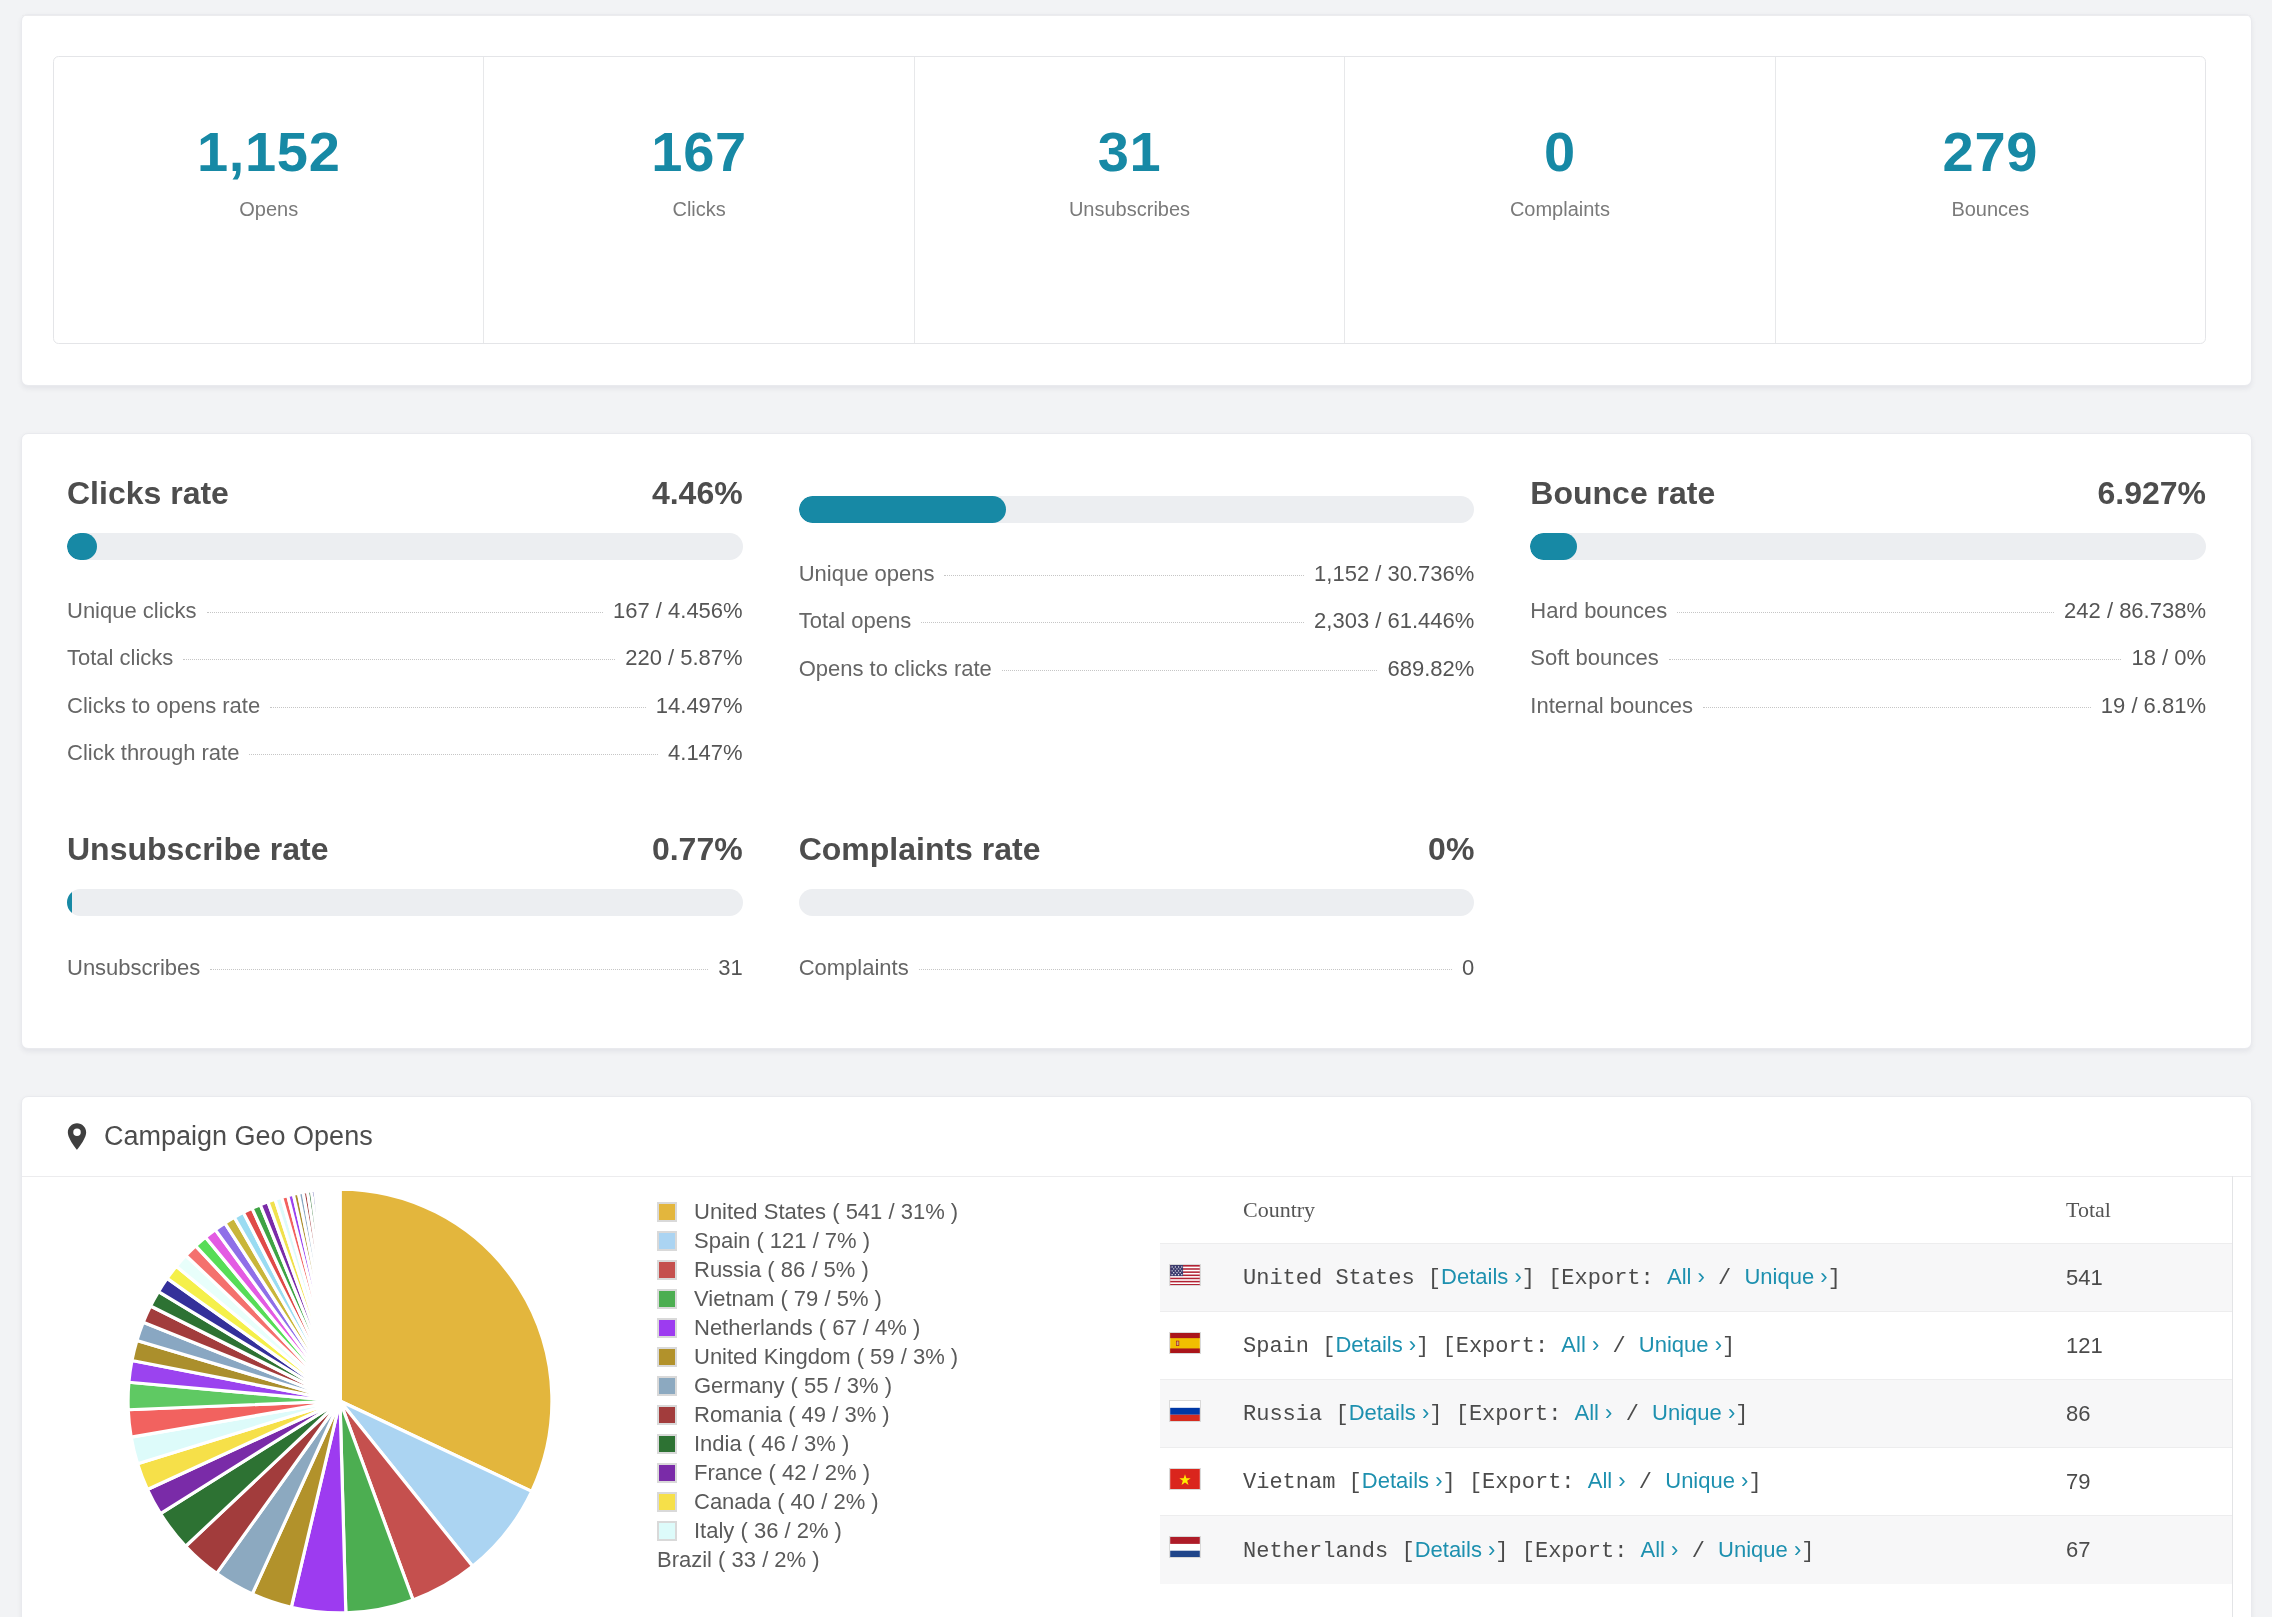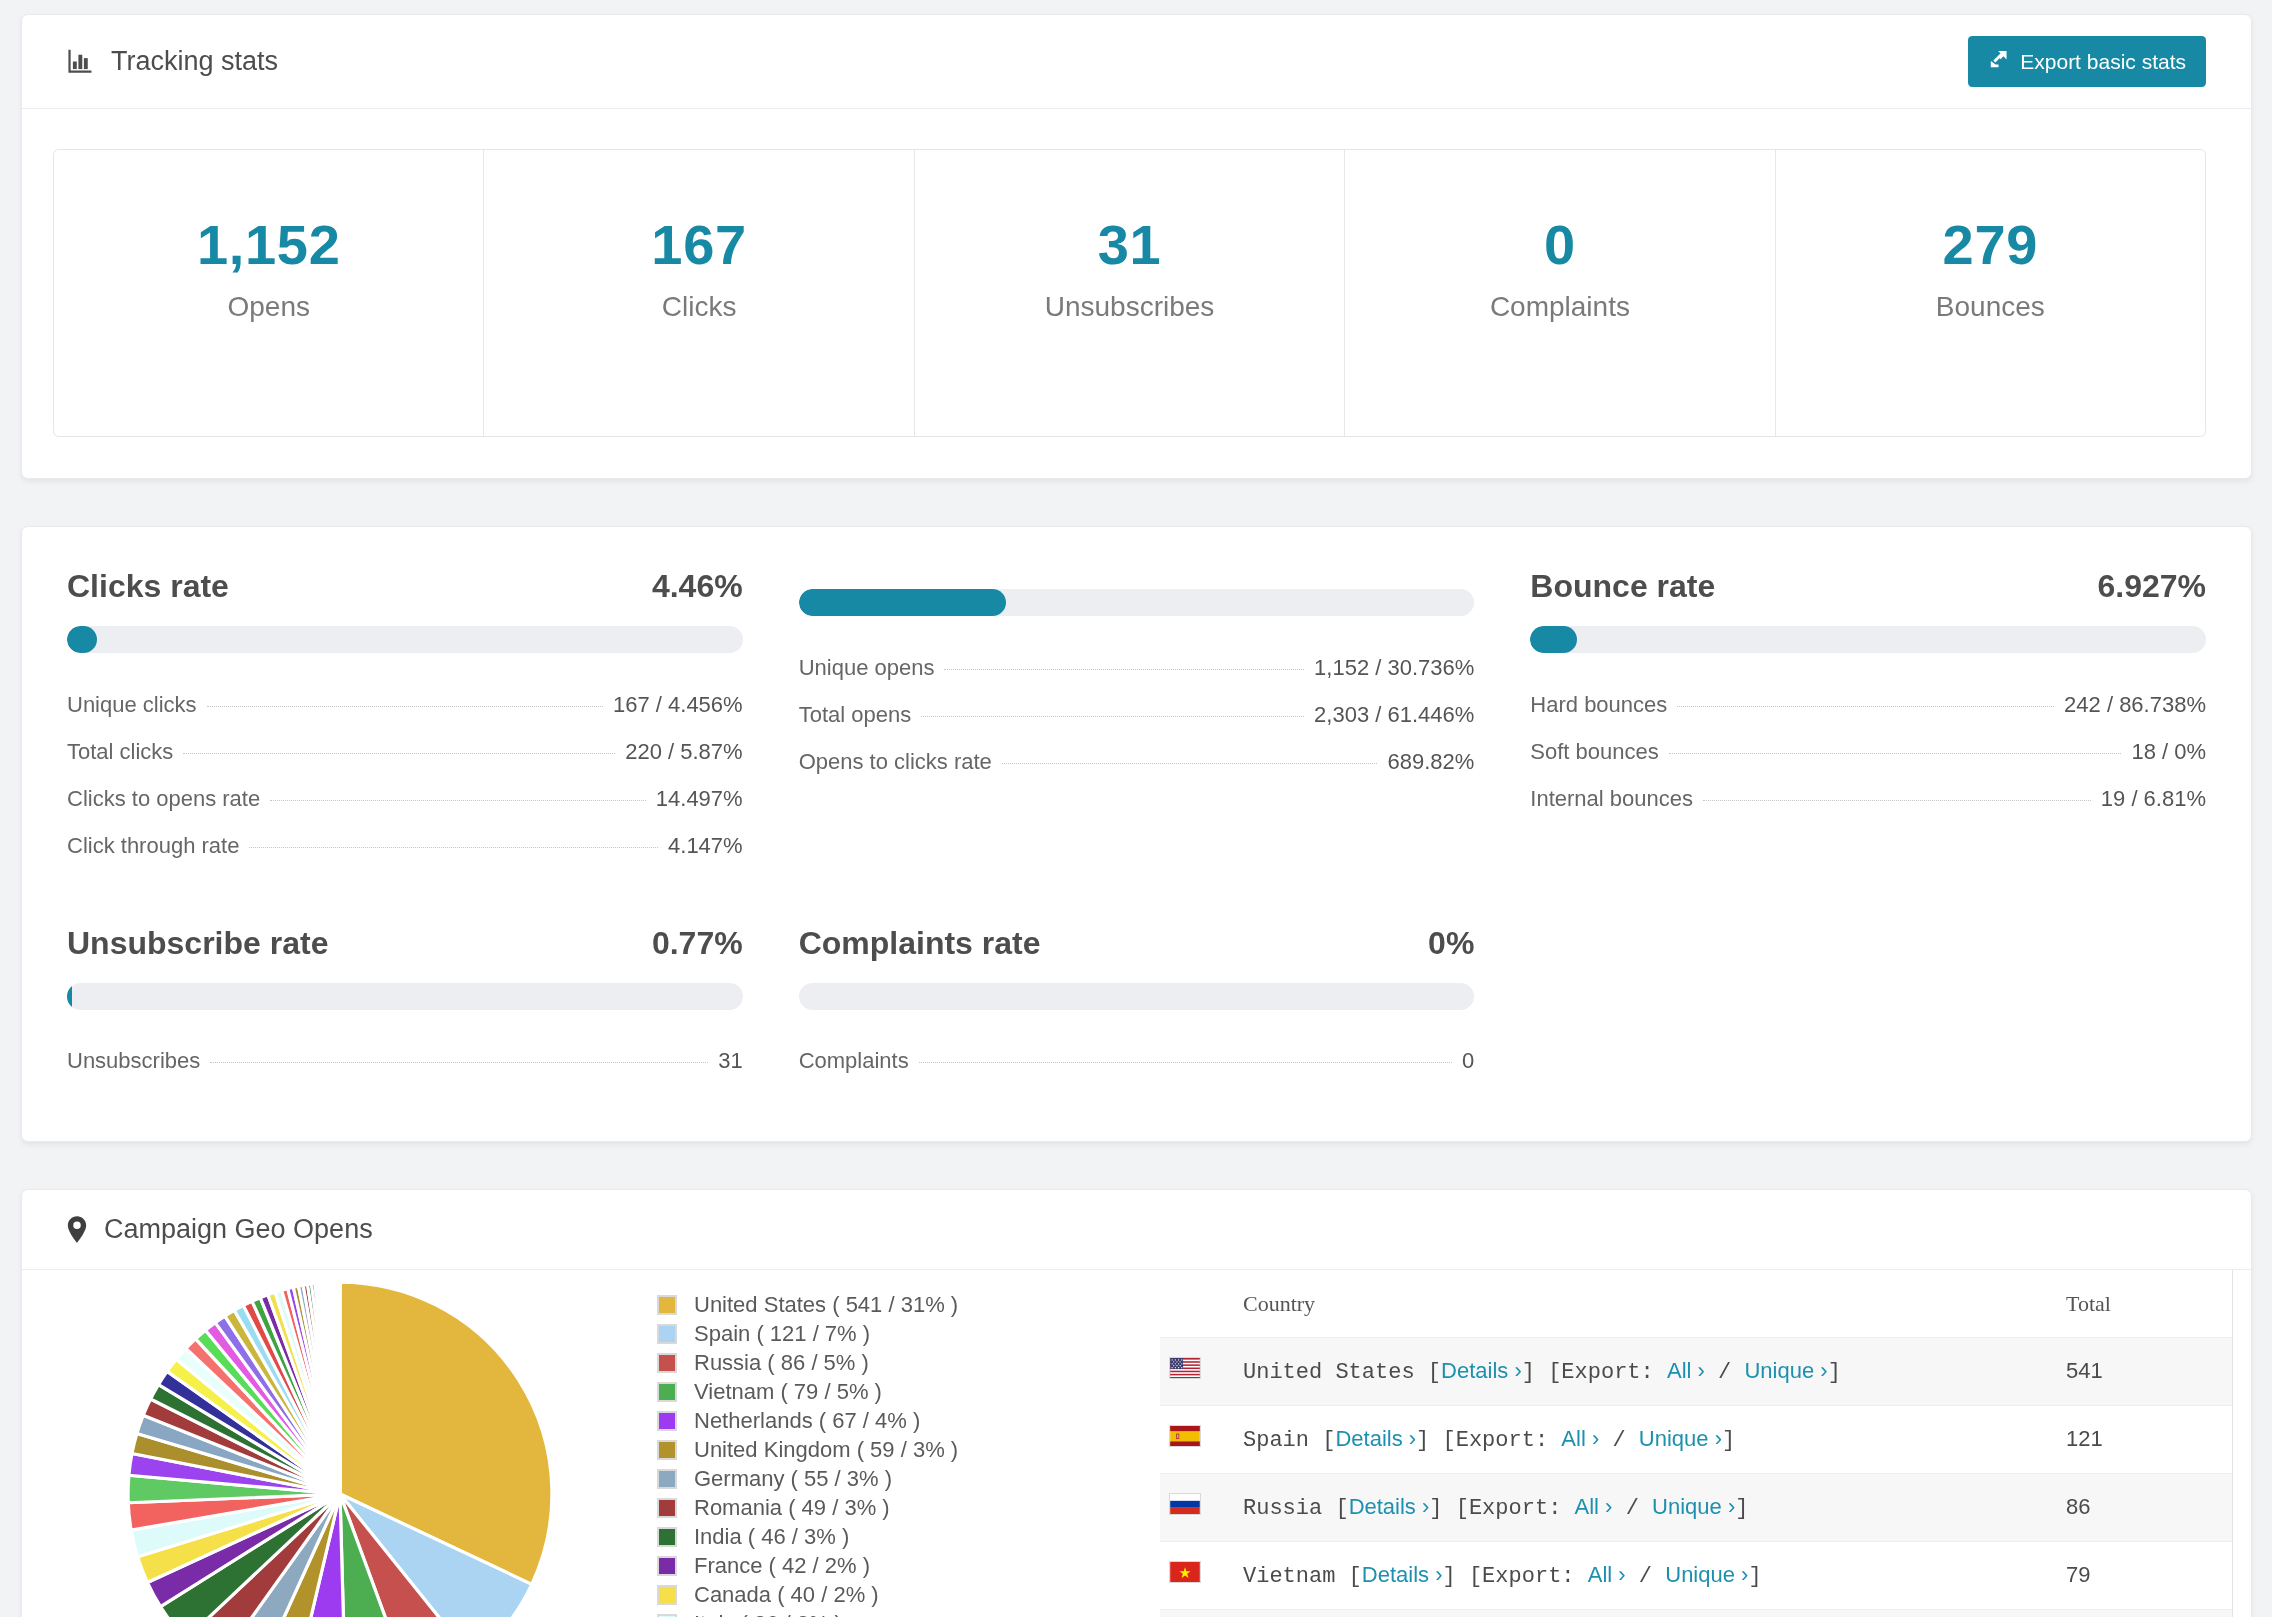--- a/index.html
+++ b/index.html
@@ -38,21 +38,21 @@
     margin: 40px 45px 41px 31px;
     border: 0.7px solid #e4e5e8; border-radius: 5.6px;
     display: flex; min-height: 288px;
   }
   .summary-cell {
     flex: 1; display: flex; flex-direction: column; align-items: center;
     padding-top: 62px;
   }
   .summary-cell + .summary-cell { border-left: 0.7px solid #e7e8ea; }
   .summary-value { font-size: 56px; font-weight: 700; color: #1789a5; letter-spacing: 0.7px; }
-  .summary-label { font-size: 28px; color: #7a7a7a; margin-top: 14px; }
+  .summary-label { font-size: 20px; color: #7a7a7a; margin-top: 14px; }
 
   
   .rates-grid {
     display: grid; grid-template-columns: 1fr 1fr 1fr;
     column-gap: 56px; row-gap: 55px;
     padding: 41px 45px 56px 45px;
   }
   .rate-head { display: flex; justify-content: space-between; align-items: baseline; }
   .rate-title, .rate-value { font-size: 32px; font-weight: 700; color: #4d4d4d; }
   .rate-track { height: 27px; background: #eceef1; border-radius: 13.4px; margin-top: 21px; overflow: hidden; }
@@ -85,43 +85,20 @@
   .flag svg { width: 100%; height: 100%; display: block; }
   .country-cell a { color: #1d90af; text-decoration: none; }
   .country-cell .plain { color: #4b4b4b; font-family: Liberation Mono, monospace; }
 </style>
 </head>
 <body>
 
 <div class="page">
 
   <section class="card">
-    <div class="card-head">
-      <div class="card-title">
-        <span>
-          <svg width="27" height="27" viewBox="0 0 32 32">
-            <path d="M3 2 v26 h26" stroke="#4d4d4d" stroke-width="2.6" fill="none"></path>
-            <rect x="7" y="16" width="4.6" height="9" fill="#4d4d4d"></rect>
-            <rect x="13.5" y="8" width="4.6" height="17" fill="#4d4d4d"></rect>
-            <rect x="20" y="12" width="4.6" height="13" fill="#4d4d4d"></rect>
-          </svg>
-        </span>
-        <span>Tracking stats</span>
-      </div>
-      <button class="export-btn">
-        <span>
-          <svg width="21" height="21" viewBox="0 0 30 30">
-            <path d="M4 17 v9 h11 v-4 h-4 z" fill="#fff"></path>
-            <path d="M9 18 L22 5" stroke="#fff" stroke-width="4"></path>
-            <path d="M14.5 3 h12 v12 l-4.5-4.5 -4 4 -3-3 4-4 z" fill="#fff"></path>
-          </svg>
-        </span>
-        <span>Export basic stats</span>
-      </button>
-    </div>
     <div class="divider"></div>
     <div class="summary-box" id="summary-box">
         <div class="summary-cell">
           <div class="summary-value">1,152</div>
           <div class="summary-label">Opens</div>
         </div>
         <div class="summary-cell">
           <div class="summary-value">167</div>
           <div class="summary-label">Clicks</div>
         </div>

